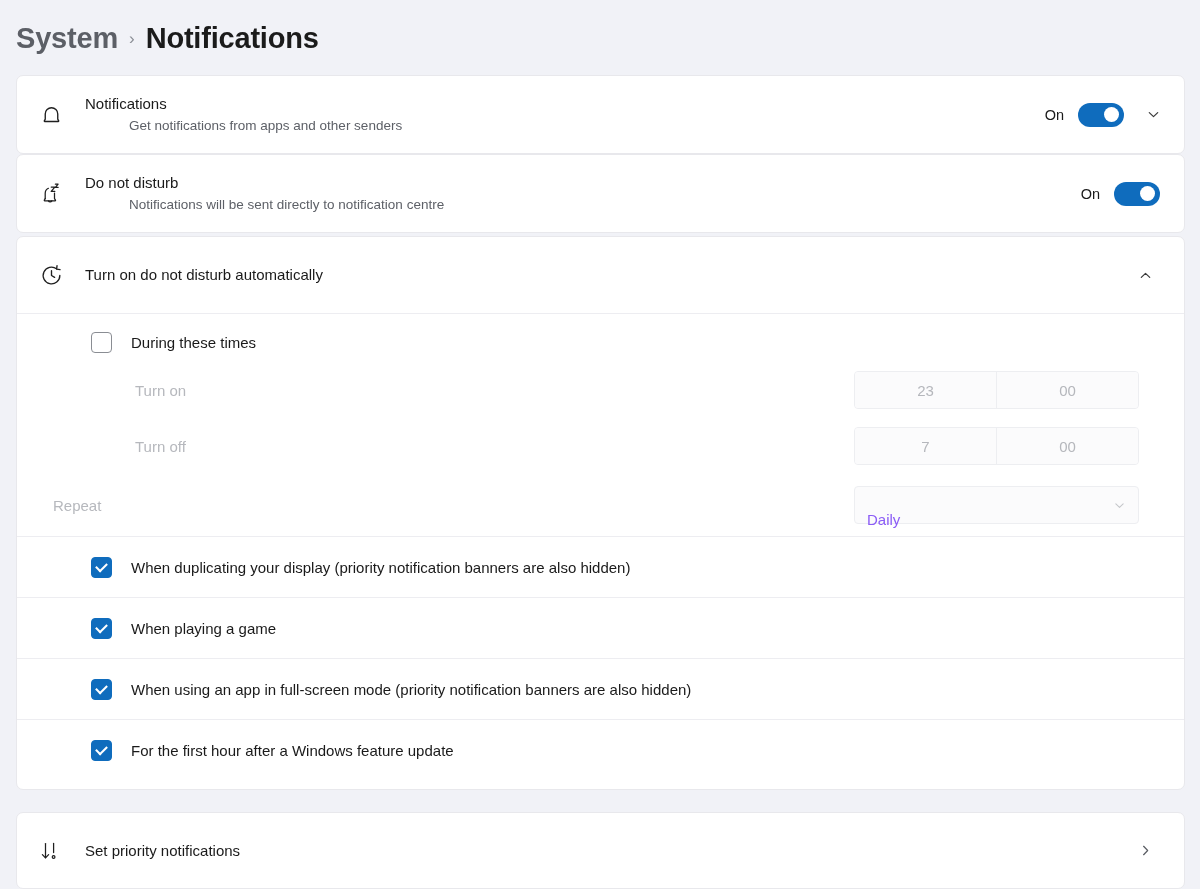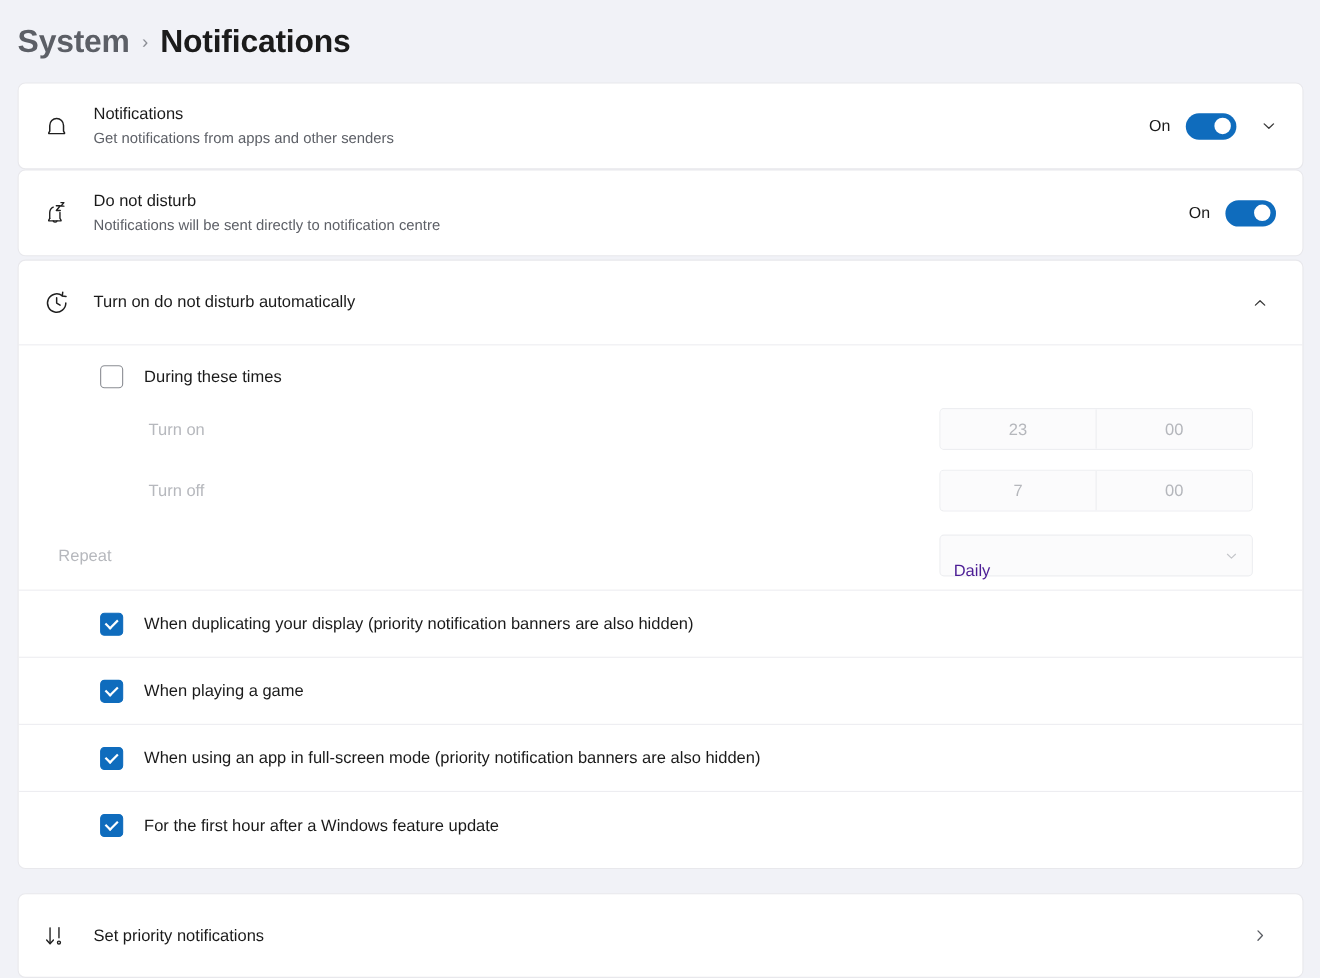--- a/index.html
+++ b/index.html
@@ -79,20 +79,21 @@
   .row-title {
     font-size: 15px;
     color: #1a1a1a;
     line-height: 20px;
   }
   .row-sub {
     font-size: 13.5px;
     color: #5d6067;
     line-height: 19px;
     margin-top: 2px;
+    margin-left: 44px;
   }
   .row-right {
     display: flex;
     align-items: center;
     gap: 14px;
     padding-right: 16px;
   }
   .on-label {
     font-size: 14.5px;
     color: #1a1a1a;
@@ -227,21 +228,21 @@
     border: 1px solid #edeef1;
     border-radius: 4px;
     background: #fbfbfc;
     display: flex;
     align-items: center;
     padding: 0 12px;
   }
   .repeat-select .val {
     flex: 1;
     font-size: 15px;
-    color: #4c1d95;
+    color: #8b5cf6;
     margin-top: 29px;
   }
   .repeat-select .dd {
     color: #c4c6ca;
     display: flex;
     align-items: center;
   }
 
   
   #card4 { top: 812px; height: 77px; border-bottom-left-radius: 7px; border-bottom-right-radius: 7px; }

